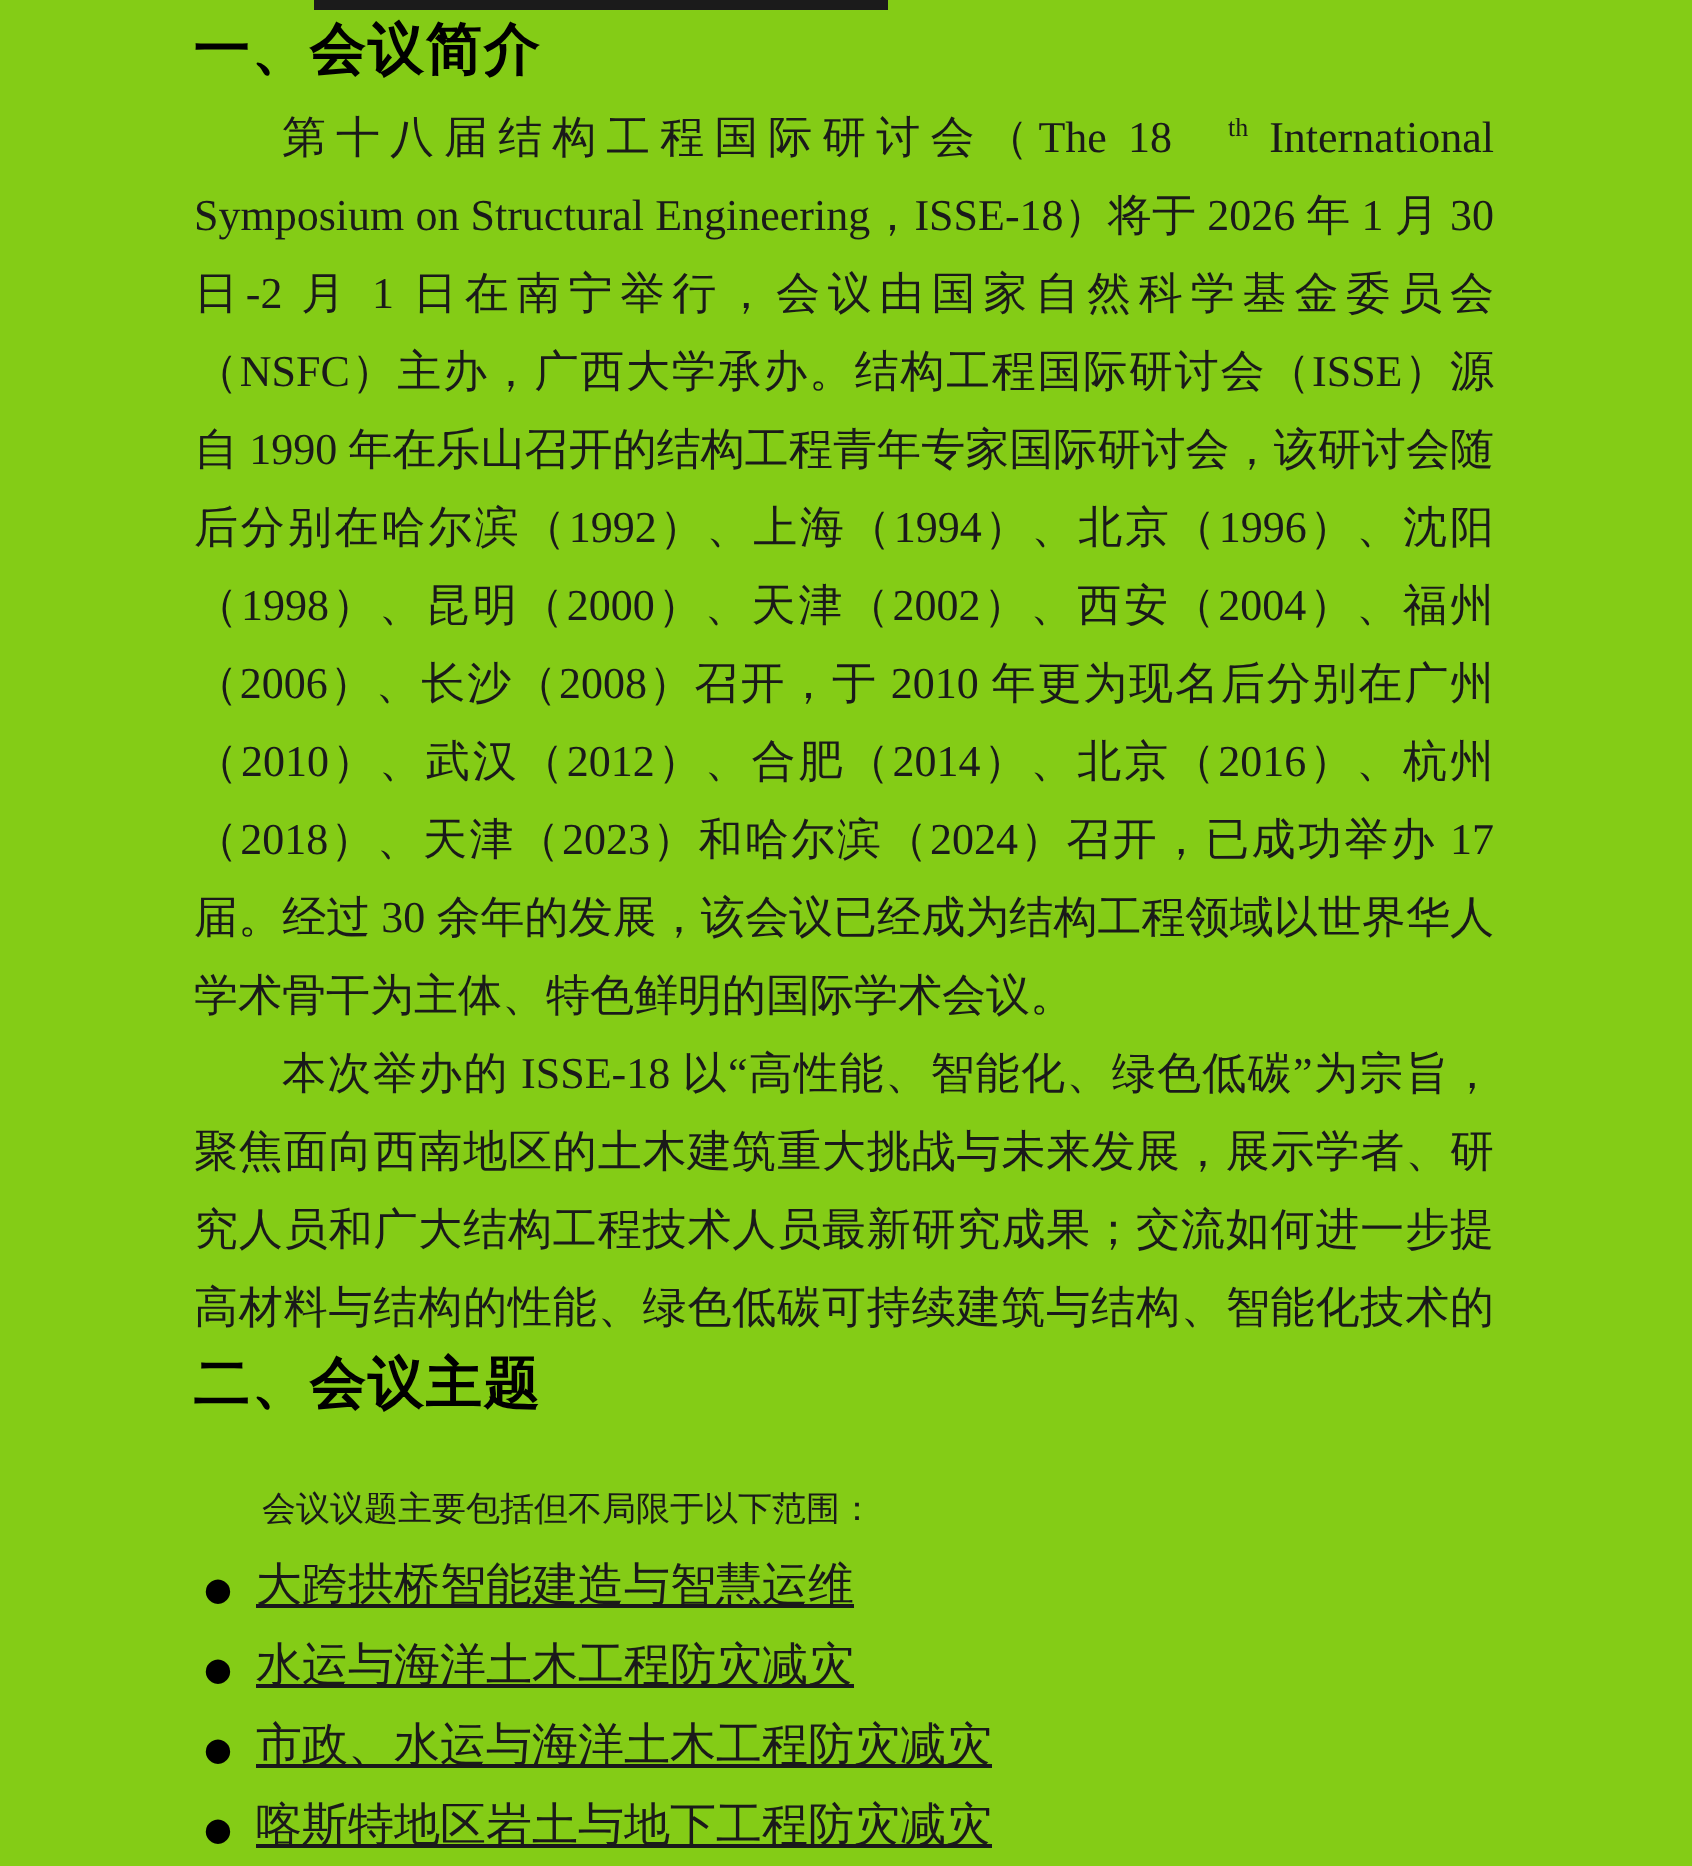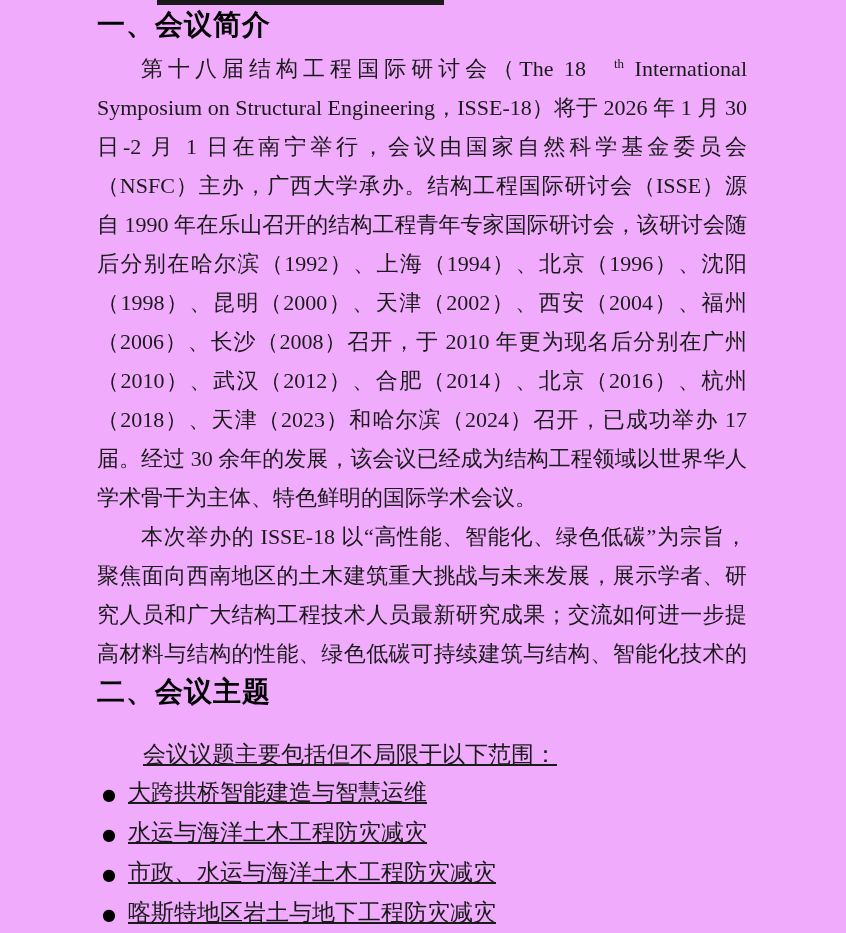--- a/index.html
+++ b/index.html
@@ -4,21 +4,21 @@
 <style>
   html, body {
     margin: 0;
     padding: 0;
     background: #ffffff;
   }
   .page {
     position: relative;
     width: 846px;
     height: 933px;
-    background: #f0abfc;
+    background: #84cc16;
     overflow: hidden;
     color: #1a1a1a;
     font-family: "Liberation Serif", "DejaVu Serif", serif;
   }
   
   .top-crop-bar {
     position: absolute;
     left: 157px;
     top: 0;
     width: 287px;
@@ -64,25 +64,24 @@
     left: 97px;
     top: 674px;
     width: 650px;
   }
   .section-2 .heading {
     position: static;
     left: auto;
   }
   .topics-intro {
     margin: 26px 0 0 0;
-    font-size: 23px;
+    font-size: 17px;
     line-height: 38px;
     text-indent: 2em;
     color: #1a1a1a;
-    text-decoration: underline;
   }
   .topic-list {
     margin: 0;
   }
   .topic-item {
     display: flex;
     align-items: baseline;
     font-size: 23px;
     line-height: 38px;
     color: #1a1a1a;

